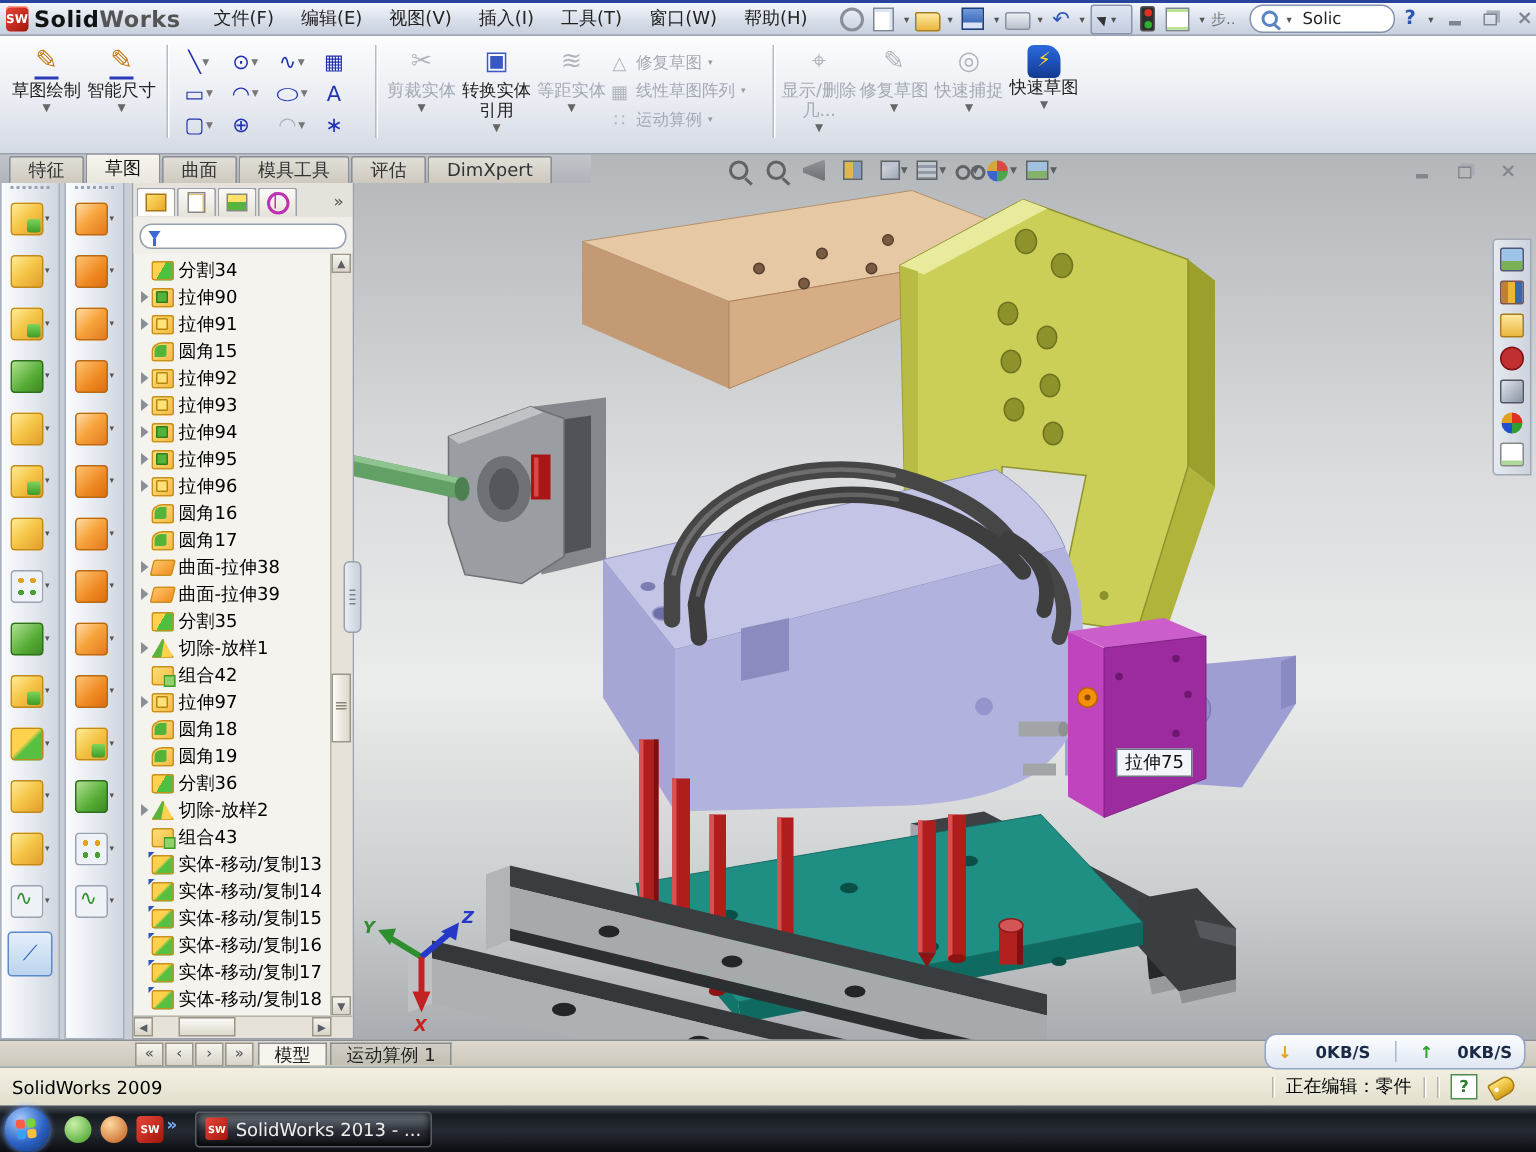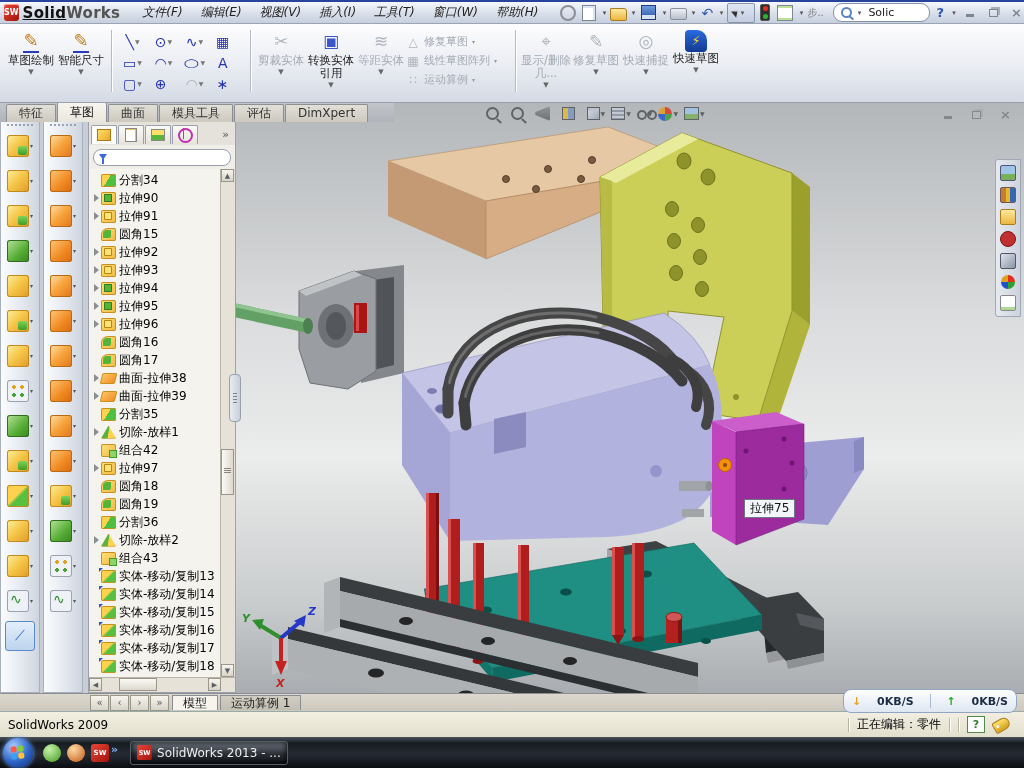--- a/index.html
+++ b/index.html
@@ -10,23 +10,23 @@
 
   
   #titlebar{left:0;top:0;width:1024px;height:24px;
     background:linear-gradient(#f4f7fc,#d9dfea 55%,#c7cfdd);
     border-top:2px solid #27439b;border-bottom:1px solid #9aa4b4;
     display:flex;align-items:center;gap:4px;padding:0 4px;box-sizing:border-box;z-index:10;}
   .swcube{width:17px;height:17px;border-radius:3px;
     background:linear-gradient(135deg,#e8473a,#a31409);color:#fff;font-size:8px;font-weight:bold;
     display:flex;align-items:center;justify-content:center;box-shadow:inset 0 1px 0 #ff9a8d;}
   .brand{font-size:15px;letter-spacing:.3px;margin-right:10px;white-space:nowrap;}
-  .brand b{color:#111;text-decoration:underline;} .brand span{color:#555;font-weight:bold;}
+  .brand b{color:#111;} .brand span{color:#555;font-weight:bold;}
   #menubar{display:flex;gap:2px;}
-  .menu{padding:2px 8px;color:#222;cursor:default;white-space:nowrap;font-style:italic;}
+  .menu{padding:2px 8px;color:#222;cursor:default;white-space:nowrap;}
   #tbicons{display:flex;align-items:center;gap:2px;margin-left:8px;}
   .tdd{font-size:7px;color:#555;width:8px;text-align:center;}
   .ti-pin{border-radius:50%;width:12px;height:12px;border:2px solid #8a8f98;margin:1px 2px;}
   .ti-page{width:12px;height:14px;background:#fff;border:1px solid #7d8694;margin:0 2px;
     box-shadow:inset -3px 3px 0 -1px #dbe4f2;}
   .ti-folder{width:15px;height:11px;background:linear-gradient(#ffe9a0,#eab63f);border:1px solid #a97d1e;
     border-radius:1px 3px 2px 2px;margin-top:3px;}
   .ti-save{width:13px;height:13px;background:linear-gradient(#6f9bdc,#2b55a8);border:1px solid #1d3c7c;
     box-shadow:inset 0 -4px 0 #d8e2f4;margin:1px 2px;}
   .ti-print{width:15px;height:10px;background:linear-gradient(#eceff4,#b9c0cc);border:1px solid #8a909c;

